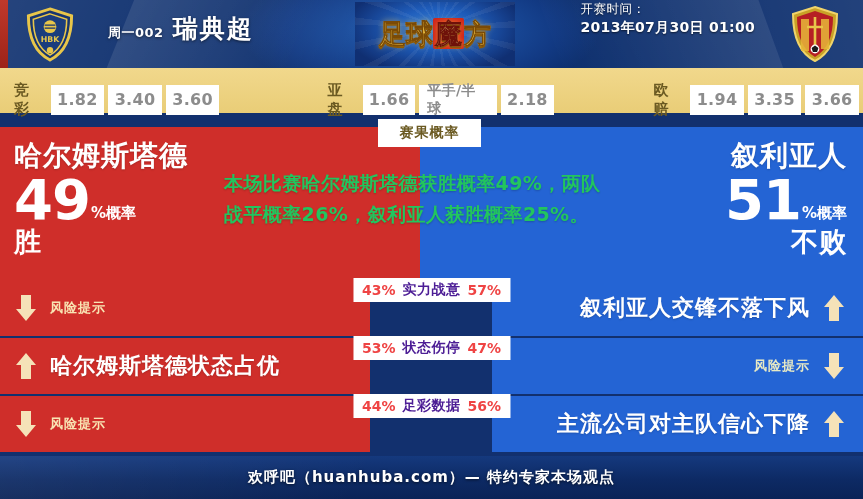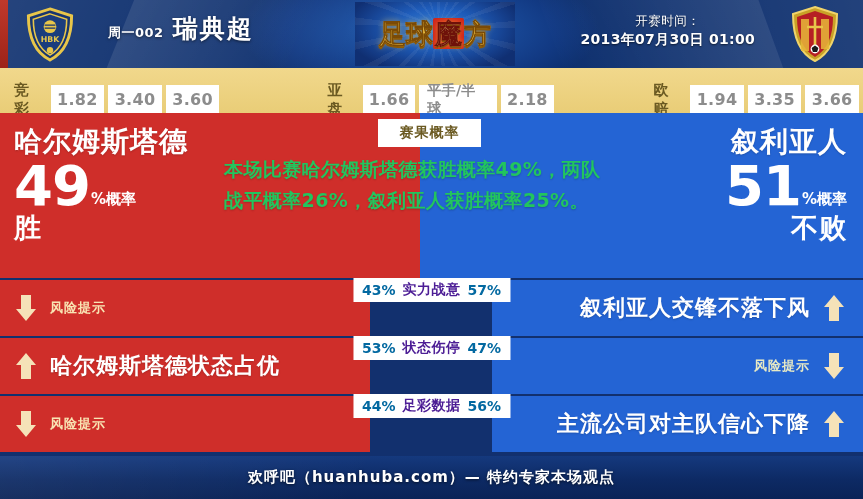--- a/index.html
+++ b/index.html
@@ -81,22 +81,22 @@
     white-space:nowrap;
   }
   .logo-text .mo{
     color:#ffe98c;
     background:#d0241b;
     padding:0 2px; border-radius:2px;
     -webkit-text-stroke:0.6px #6e1109;
   }
 
   .kickoff{
-    position:absolute; right:108px; top:12px;
-    text-align:center; color:#ffffff;
+    position:absolute; right:108px; top:0;
+    text-align:left; color:#ffffff;
     text-shadow:0 1px 2px rgba(0,0,0,.6);
   }
   .kickoff .k-label{ font-size:12.5px; line-height:17px; letter-spacing:.5px;}
   .kickoff .k-time{ font-size:14px; line-height:20px; font-weight:bold; letter-spacing:.3px;}
 
   
   .odds-bar{
     position:absolute; left:0; top:68px; width:863px; height:45px;
     background:linear-gradient(180deg,#f1d88c 0%,#e9cd77 100%);
     display:flex; align-items:center;
@@ -116,21 +116,21 @@
     padding:0 8px;
     letter-spacing:.3px;
   }
   .odds-cell.wide{ min-width:78px; font-size:14px; }
   .g1{ margin-left:14px; }
   .g2{ margin-left:104px; }
   .g3{ margin-left:96px; }
 
   
   .main-split{
-    position:absolute; left:0; top:113px; width:863px; height:160px;
+    position:absolute; left:0; top:127px; width:863px; height:160px;
   }
   .half-red{
     position:absolute; left:0; top:0; width:420px; height:165px;
     background:#cf2e2a;
   }
   .half-blue{
     position:absolute; left:420px; top:0; width:443px; height:165px;
     background:#2464d4;
   }
   .prob-tab{
@@ -192,21 +192,21 @@
   }
   .cmp-center{
     position:absolute; left:50%; transform:translateX(-50%);
     top:-2px; height:24px;
     background:#ffffff;
     display:flex; align-items:center; gap:7px;
     padding:0 9px;
     z-index:6;
     white-space:nowrap;
   }
-  .cmp-center .pv{ font-size:14px; font-weight:bold; color:#0369a1; }
+  .cmp-center .pv{ font-size:14px; font-weight:bold; color:#ef4444; }
   .cmp-center .pl{ font-size:14px; font-weight:bold; color:#4c1d95; letter-spacing:.5px; }
 
   .cmp-msg{
     font-size:22px; font-weight:bold; color:#ffffff; letter-spacing:1px;
     text-shadow:0 1px 2px rgba(0,0,0,.18);
   }
   .cmp-warn{
     font-size:13px; font-weight:bold; color:#fef9c3; letter-spacing:1px;
     opacity:.9;
   }

